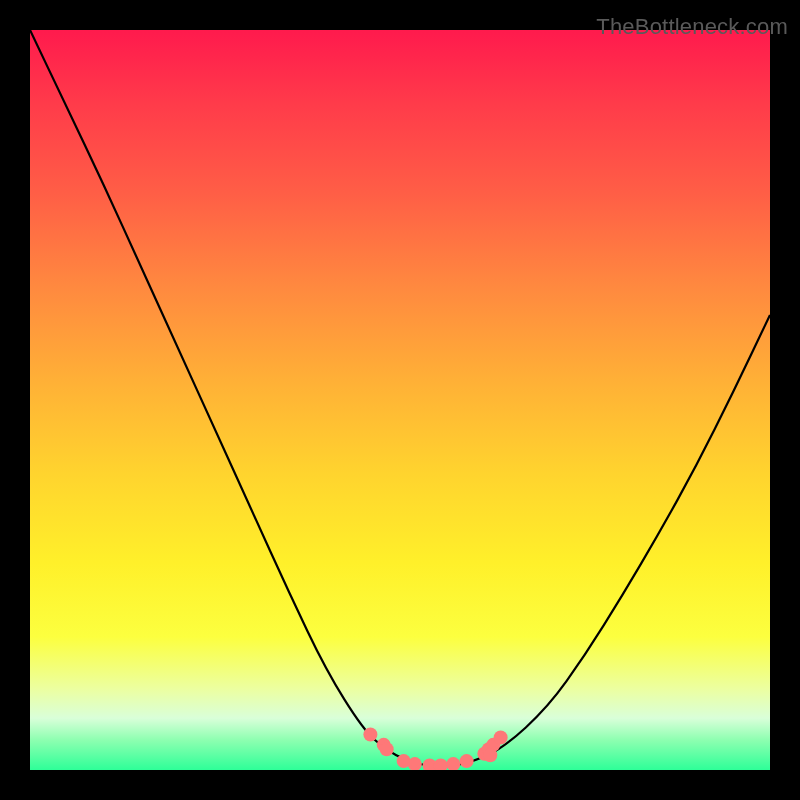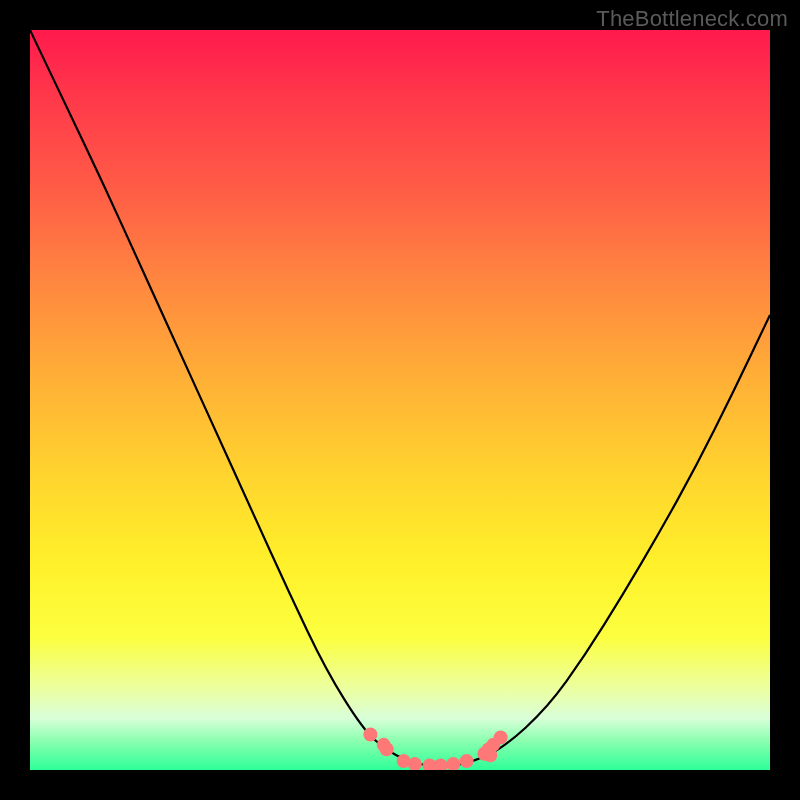--- a/index.html
+++ b/index.html
@@ -41,21 +41,21 @@
   .plot-area svg {
     position: absolute;
     left: 0;
     top: 0;
     width: 740px;
     height: 740px;
     display: block;
   }
   .attribution {
     position: absolute;
-    top: 6px;
+    top: 14px;
     right: 12px;
     color: #5a5a5a;
     font-size: 22px;
     letter-spacing: 0.2px;
     user-select: none;
   }
 </style>
 </head>
 <body>
 

